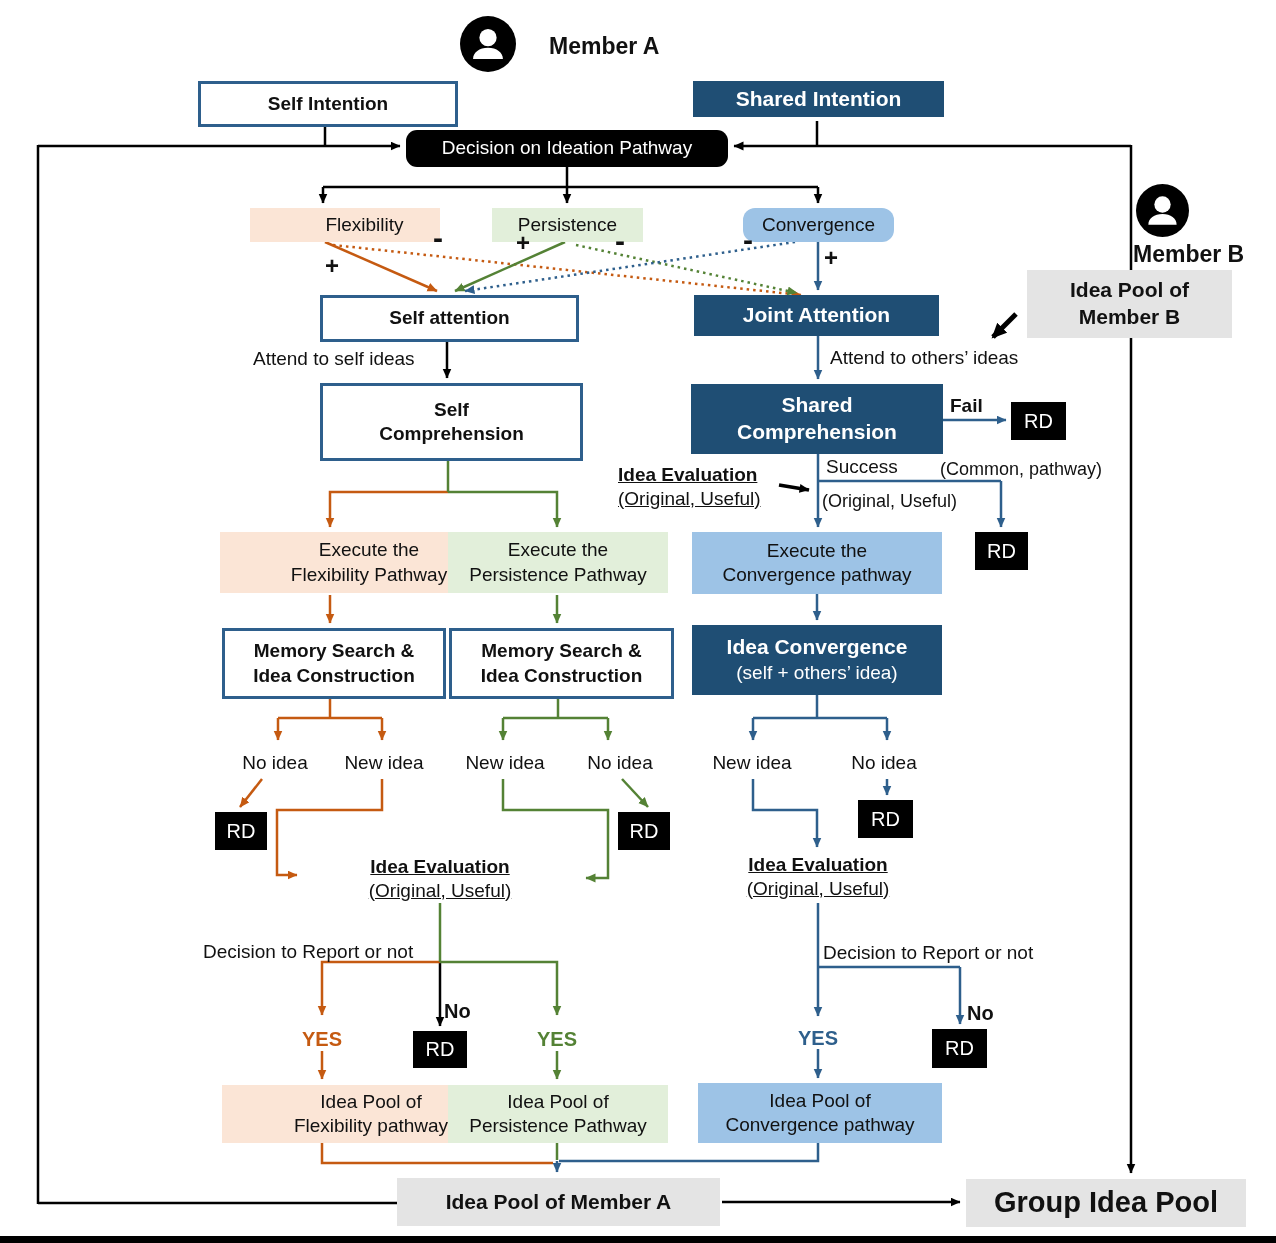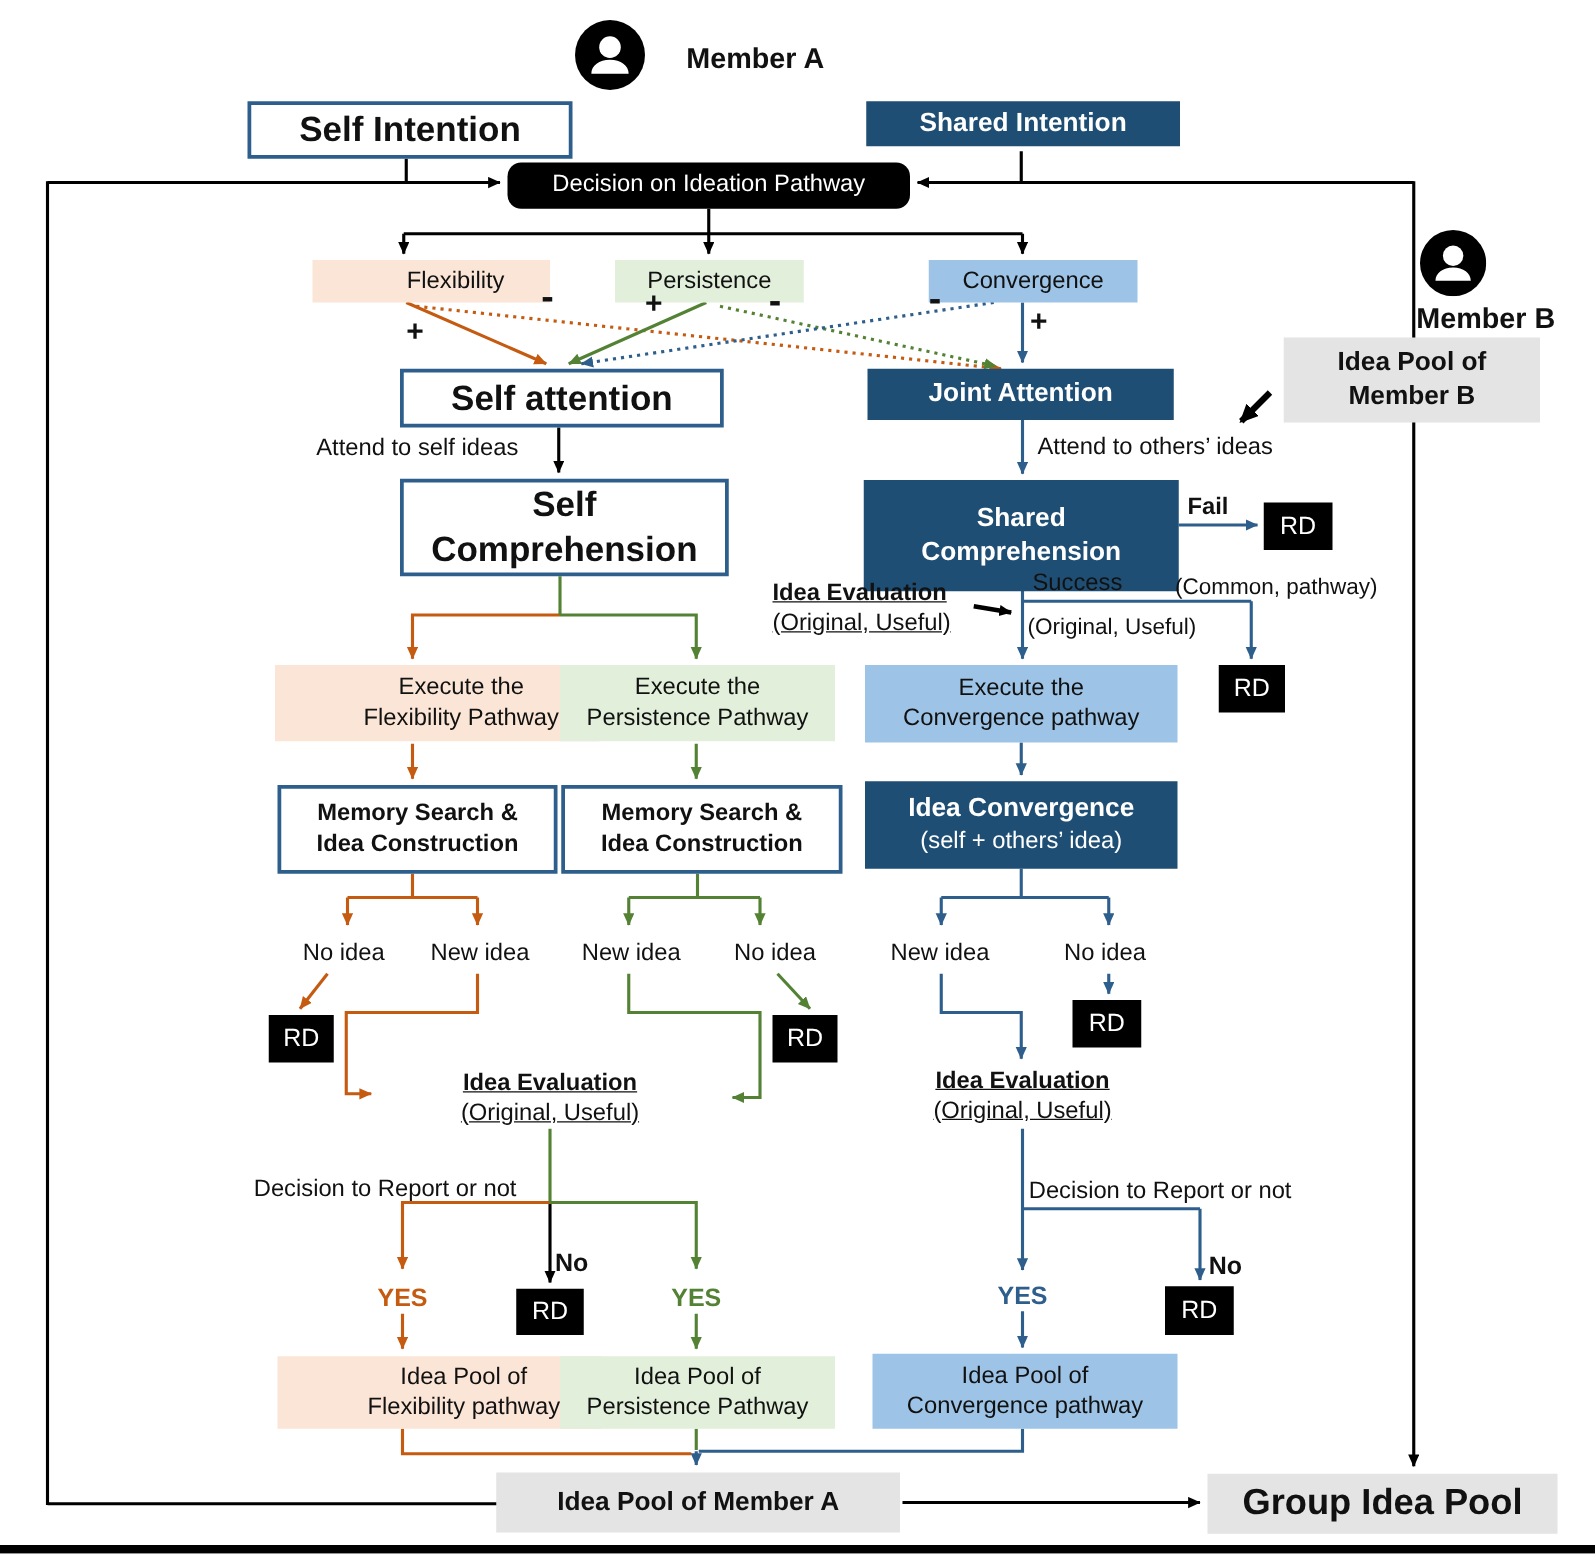--- a/index.html
+++ b/index.html
@@ -2,21 +2,21 @@
 <html style="--navy: #1f4e74; --bblue: #2e5f8c; --peach: #fbe5d6; --lgreen: #e2efda; --lblue: #9dc3e6; --gray: #e4e4e4; --orange: #c55a11; --green: #548235; --blue: #2e5f8c;"><head>
 <meta charset="utf-8">
 <style>
   html,body{margin:0;padding:0;background:#fff;}
   #stage{position:relative;width:1276px;height:1243px;background:#fff;
          font-family:"Liberation Sans",sans-serif;color:#111;overflow:hidden;}
   #wires{position:absolute;left:0;top:0;}
   .box{position:absolute;display:flex;flex-direction:column;align-items:center;
        justify-content:center;text-align:center;line-height:1.28;font-size:19px;}
   .navy{background:var(--navy);color:#fff;font-weight:bold;font-size:21px;}
-  .outline{background:#fff;border:3px solid var(--bblue);font-weight:bold;font-size:28px;}
+  .outline{background:#fff;border:3px solid var(--bblue);font-weight:bold;font-size:19px;}
   .peach{background:var(--peach);padding-left:39px;}
   .lgreen{background:var(--lgreen);}
   .lblue{background:var(--lblue);}
   .grayb{background:var(--gray);font-weight:bold;}
   .black{background:#000;color:#fff;font-weight:normal;border-radius:11px;}
   .rd{position:absolute;background:#000;color:#fff;display:flex;align-items:center;
       justify-content:center;font-size:20px;}
   .lbl{position:absolute;font-size:19px;white-space:nowrap;line-height:1.2;}
   .b{font-weight:bold;}
   .ctr{transform:translate(-50%,-50%);}
@@ -152,21 +152,21 @@
   <div class="box black" style="left:406px;top:130px;width:322px;height:37px;">
     <span>Decision on Ideation Pathway</span>
   </div>
 
   <div class="box peach" style="left:250px;top:208px;width:151px;height:34px;">
     <span>Flexibility</span>
   </div>
   <div class="box lgreen" style="left:492px;top:208px;width:151px;height:34px;">
     <span>Persistence</span>
   </div>
-  <div class="box lblue" style="left:743px;top:208px;width:167px;height:34px;">
+  <div class="box lblue" style="left:743px;top:208px;width:151px;height:34px;border-radius:12px;">
     <span>Convergence</span>
   </div>
 
   <div class="sign" style="left:332px;top:266px;">+</div>
   <div class="sign minus" style="left:438px;top:238px;">-</div>
   <div class="sign" style="left:523px;top:243px;">+</div>
   <div class="sign minus" style="left:620px;top:241px;">-</div>
   <div class="sign minus" style="left:748px;top:240px;">-</div>
   <div class="sign" style="left:831px;top:258px;">+</div>
 
@@ -189,21 +189,21 @@
   <div class="lbl b" style="left:1133px;top:241px;font-size:23px;">Member B</div>
   <div class="box grayb" style="left:1027px;top:270px;width:205px;height:68px;font-size:21px;">
     <span>Idea Pool of</span>
     <span>Member B</span>
   </div>
 
   <div class="box outline" style="left:320px;top:383px;width:257px;height:72px;">
     <span>Self</span>
     <span>Comprehension</span>
   </div>
-  <div class="box navy" style="left:691px;top:384px;width:252px;height:89px;">
+  <div class="box navy" style="left:691px;top:384px;width:252px;height:70px;">
     <span>Shared</span>
     <span>Comprehension</span>
   </div>
   <div class="lbl" style="left:950px;top:395px;font-weight:bold;">Fail</div>
   <div class="rd" style="left:1011px;top:402px;width:55px;height:38px;">
     <span>RD</span>
   </div>
 
   <div class="lbl" style="left:826px;top:456px;">Success</div>
   <div class="lbl" style="left:940px;top:459px;font-size:18px;">(Common, pathway)</div>

